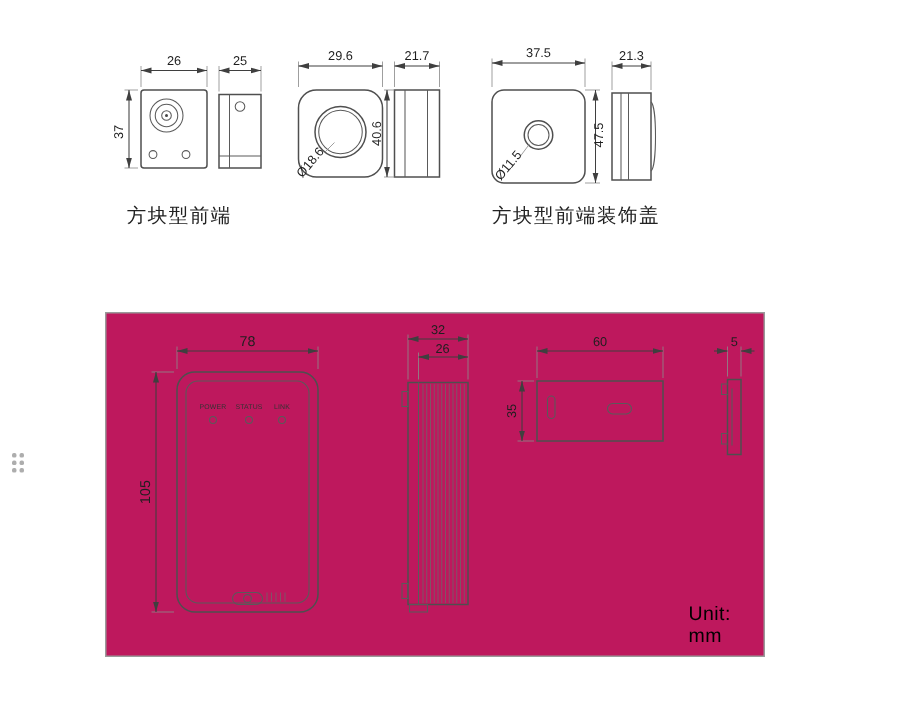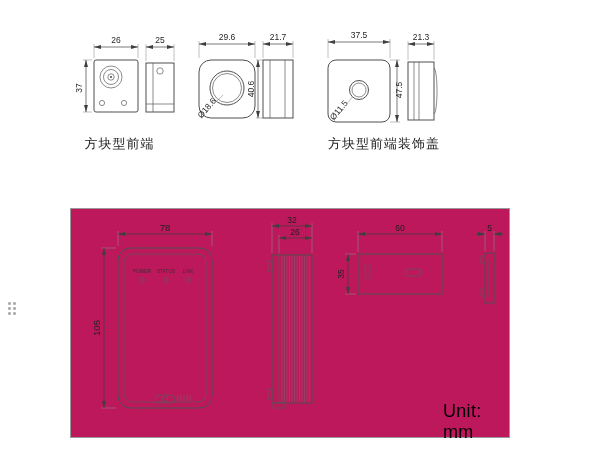--- a/index.html
+++ b/index.html
@@ -10,21 +10,21 @@
   svg text{font-family:"Liberation Sans",sans-serif}
   .dim{font-size:8.5px;fill:#1f1f1f}
   .led{font-size:4.6px;fill:#333;letter-spacing:.1px}
   .ol{fill:none;stroke:#4f4f4f;stroke-width:1}
   .ol2{fill:none;stroke:#5a5a5a;stroke-width:.7}
   .ext{stroke:#8b8b8b;stroke-width:.55;fill:none}
   .dl{stroke:#3f3f3f;stroke-width:.7;fill:none}
   .fin{stroke:#6a6a6a;stroke-width:.5}
   .fig-label{position:absolute;top:135px;font-size:13px;color:#222;text-align:center;letter-spacing:1px;white-space:nowrap}
   .panel{position:absolute;left:70px;top:208px;width:440px;height:230px;border:1px solid #9a9a9a;background:#be185d}
-  .unit-label{position:absolute;left:372px;top:192px;font-size:18px;color:#000;letter-spacing:.3px}
+  .unit-label{position:absolute;left:388px;top:192px;font-size:13px;color:#000;letter-spacing:.3px}
   .drag-handle{position:absolute;left:8px;top:302px;display:grid;grid-template-columns:repeat(2,2.5px);grid-auto-rows:2.5px;gap:2.5px;cursor:grab}
   .drag-handle span{width:2.5px;height:2.5px;border-radius:50%;background:#adadad}
 </style>
 </head>
 <body>
 
 <div class="canvas">
 
   <svg style="left:80px;top:30px" width="112" height="102" viewBox="0 0 112 102">
     <defs>

